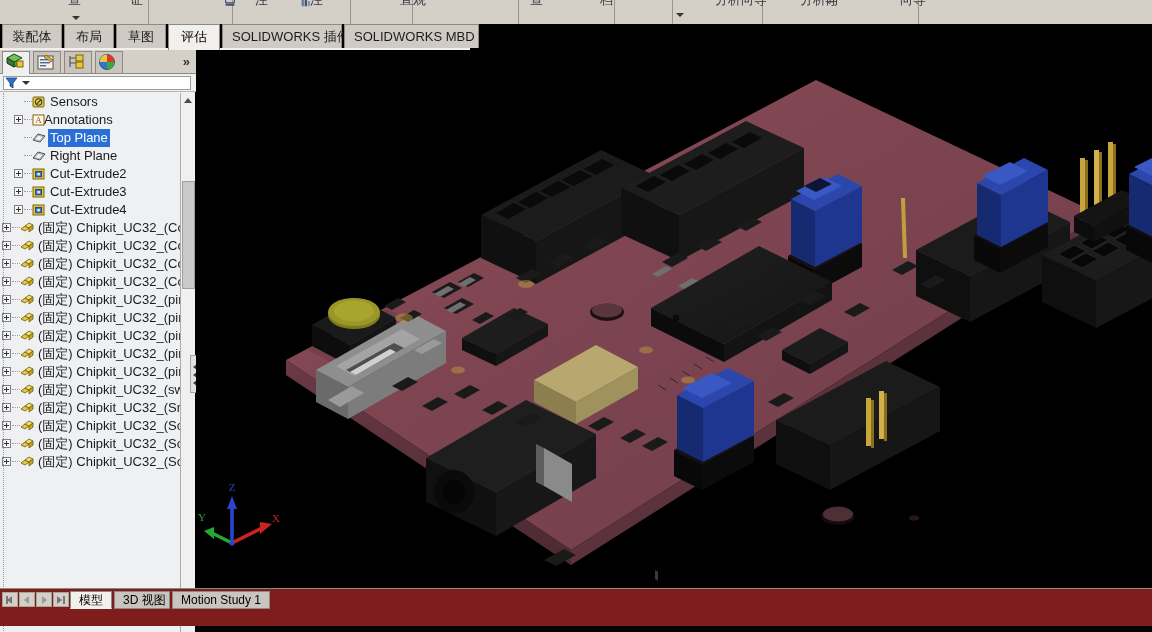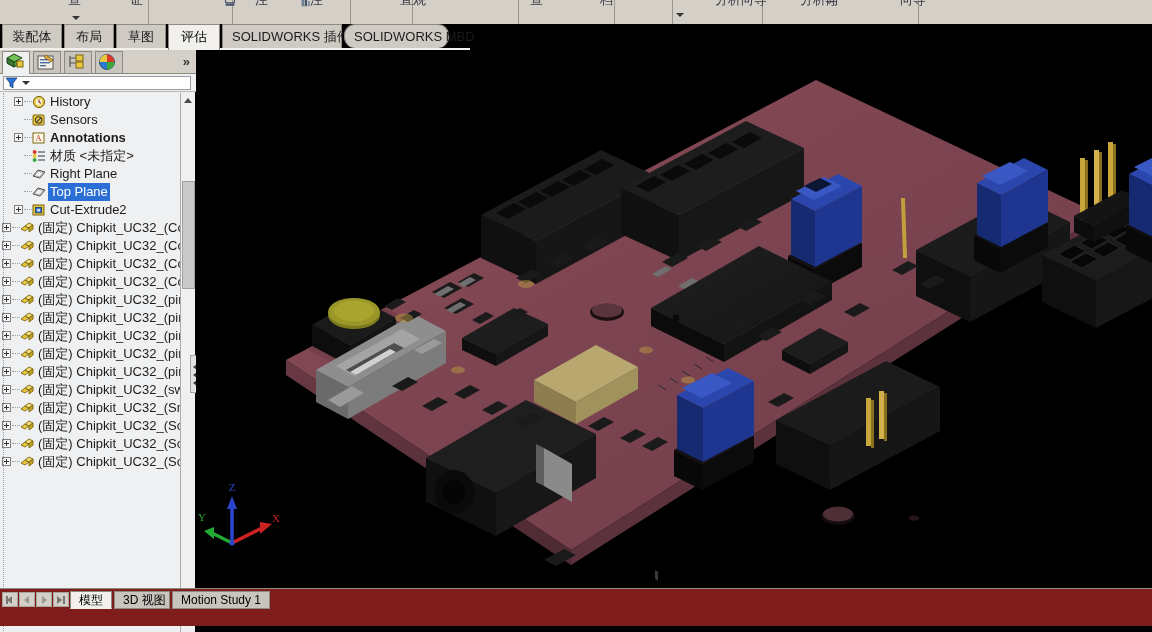--- a/index.html
+++ b/index.html
@@ -128,21 +128,21 @@
   </div>
 
   <div class="tabrow">
     <div class="fill"></div>
     <div id="cmtabs">
         <div class="cmtab" style="left: 2px; width: 60px;">装配体</div>
         <div class="cmtab" style="left: 64px; width: 50px;">布局</div>
         <div class="cmtab" style="left: 116px; width: 50px;">草图</div>
         <div class="cmtab active" style="left: 168px; width: 52px;">评估</div>
         <div class="cmtab" style="left: 222px; width: 120px;">SOLIDWORKS 插件</div>
-        <div class="cmtab" style="left: 344px; width: 105px; border-radius: 11px;">SOLIDWORKS MBD</div>
+        <div class="cmtab" style="left: 344px; width: 135px;">SOLIDWORKS MBD</div>
       </div>
   </div>
 
   <div class="fmpanel">
 
     <div class="fmtabbar">
       <div class="fmtab sel" style="left:2px;">
         <svg width="26" height="20" viewBox="0 0 26 20">
           <polygon points="4,11 11,7 19,11 11,15" fill="#4f9c3d" stroke="#22401a" stroke-width="1"></polygon>
           <polygon points="4,6 11,2 19,6 11,10" fill="#6fc254" stroke="#22401a" stroke-width="1"></polygon>
@@ -182,82 +182,82 @@
       <div class="filtbox"></div>
       <svg style="position:absolute;left:5px;top:3px;" width="13" height="12" viewBox="0 0 13 12">
         <path d="M1,1 L12,1 L8,6 L8,11 L5,9 L5,6 Z" fill="#2a6fd6" stroke="#16406f" stroke-width="0.8"></path>
       </svg>
       <div style="position:absolute;left:22px;top:7px;width:0;height:0;border-left:4px solid transparent;border-right:4px solid transparent;border-top:4px solid #333;"></div>
     </div>
 
     <div class="treewrap">
       <div id="tree">
           <div class="trow">
-            <div class="plusbox" style="left: 14px;"></div>
-            <div class="dots" style="left: 24px; width: 8px;"></div>
-            <div class="ticon" style="left: 32px;"><svg width="14" height="14" viewBox="0 0 14 14">
-                <circle cx="7" cy="7" r="5.6" fill="#e8c83c" stroke="#7a6410" stroke-width="1"></circle>
-                <circle cx="7" cy="7" r="3.4" fill="#f5f0d0"></circle>
-                <path d="M7,4.4 L7,7 L9,8.4" stroke="#8a2a2a" stroke-width="1.1" fill="none"></path>
-              </svg></div>
-            <span class="tlbl" style="left: 48px;">History</span>
-          </div>
-          <div class="trow">
             <div class="dots" style="left: 24px; width: 8px;"></div>
             <div class="ticon" style="left: 32px;"><svg width="14" height="14" viewBox="0 0 14 14">
                 <rect x="1" y="2" width="11" height="10" rx="1" fill="#e8c83c" stroke="#7a6410" stroke-width="1"></rect>
                 <circle cx="6.6" cy="7" r="3.2" fill="none" stroke="#3a3a3a" stroke-width="1.1"></circle>
                 <path d="M4.4,9.4 L9,4.6" stroke="#3a3a3a" stroke-width="1.1"></path>
               </svg></div>
             <span class="tlbl" style="left: 48px;">Sensors</span>
           </div>
           <div class="trow">
             <div class="plusbox" style="left: 14px;"></div>
             <div class="dots" style="left: 24px; width: 8px;"></div>
             <div class="ticon" style="left: 32px;"><svg width="14" height="14" viewBox="0 0 14 14">
                 <rect x="1" y="2" width="11" height="10" fill="#fdfbe8" stroke="#7a6410" stroke-width="1"></rect>
                 <text x="6.5" y="10.4" font-size="9" font-family="Liberation Serif, serif" fill="#b8342a" text-anchor="middle">A</text>
               </svg></div>
-            <span class="tlbl" style="left: 48px; font-weight: bold;">Annotations</span>
-          </div>
-          <div class="trow">
-            <div class="dots" style="left: 24px; width: 8px;"></div>
-            <div class="ticon" style="left: 32px;"><svg width="14" height="14" viewBox="0 0 14 14">
-                <circle cx="2.6" cy="3" r="2" fill="#d83a2a"></circle>
-                <circle cx="2.6" cy="7" r="2" fill="#e8c83c"></circle>
-                <circle cx="2.6" cy="11" r="2" fill="#3aa83a"></circle>
-                <path d="M6,3 L13,3 M6,7 L13,7 M6,11 L13,11" stroke="#333" stroke-width="1.2"></path>
-              </svg></div>
-            <span class="tlbl" style="left: 48px;">材质 &lt;未指定&gt;</span>
+            <span class="tlbl" style="left: 42px;">Annotations</span>
           </div>
           <div class="trow">
             <div class="dots" style="left: 24px; width: 8px;"></div>
             <div class="ticon" style="left: 32px;"><svg width="14" height="14" viewBox="0 0 14 14">
                 <polygon points="1,9 6,3 13,5 8,11" fill="none" stroke="#4a4a4a" stroke-width="1"></polygon>
                 <polygon points="2.4,8.6 6.2,4.2 11.4,5.6 7.6,10" fill="none" stroke="#8a8a8a" stroke-width="0.7"></polygon>
               </svg></div>
-            <span class="tlbl" style="left: 48px;">Right Plane</span>
+            <span class="tlbl tsel" style="left: 48px;">Top Plane</span>
           </div>
           <div class="trow">
             <div class="dots" style="left: 24px; width: 8px;"></div>
             <div class="ticon" style="left: 32px;"><svg width="14" height="14" viewBox="0 0 14 14">
                 <polygon points="1,9 6,3 13,5 8,11" fill="none" stroke="#4a4a4a" stroke-width="1"></polygon>
                 <polygon points="2.4,8.6 6.2,4.2 11.4,5.6 7.6,10" fill="none" stroke="#8a8a8a" stroke-width="0.7"></polygon>
               </svg></div>
-            <span class="tlbl tsel" style="left: 48px;">Top Plane</span>
+            <span class="tlbl" style="left: 48px;">Right Plane</span>
           </div>
           <div class="trow">
             <div class="plusbox" style="left: 14px;"></div>
             <div class="dots" style="left: 24px; width: 8px;"></div>
             <div class="ticon" style="left: 32px;"><svg width="14" height="14" viewBox="0 0 14 14">
                 <rect x="1" y="2" width="11" height="10" fill="#e8c83c" stroke="#7a6410" stroke-width="1"></rect>
                 <rect x="3.6" y="4.4" width="6" height="5.4" fill="#3a7ad0" stroke="#1c3e70" stroke-width="0.9"></rect>
                 <rect x="5.2" y="6" width="2.8" height="2.4" fill="#cfe2f6"></rect>
               </svg></div>
             <span class="tlbl" style="left: 48px; text-align: right;">Cut-Extrude2</span>
+          </div>
+          <div class="trow">
+            <div class="plusbox" style="left: 14px;"></div>
+            <div class="dots" style="left: 24px; width: 8px;"></div>
+            <div class="ticon" style="left: 32px;"><svg width="14" height="14" viewBox="0 0 14 14">
+                <rect x="1" y="2" width="11" height="10" fill="#e8c83c" stroke="#7a6410" stroke-width="1"></rect>
+                <rect x="3.6" y="4.4" width="6" height="5.4" fill="#3a7ad0" stroke="#1c3e70" stroke-width="0.9"></rect>
+                <rect x="5.2" y="6" width="2.8" height="2.4" fill="#cfe2f6"></rect>
+              </svg></div>
+            <span class="tlbl" style="left: 48px;">Cut-Extrude3</span>
+          </div>
+          <div class="trow">
+            <div class="plusbox" style="left: 14px;"></div>
+            <div class="dots" style="left: 24px; width: 8px;"></div>
+            <div class="ticon" style="left: 32px;"><svg width="14" height="14" viewBox="0 0 14 14">
+                <rect x="1" y="2" width="11" height="10" fill="#e8c83c" stroke="#7a6410" stroke-width="1"></rect>
+                <rect x="3.6" y="4.4" width="6" height="5.4" fill="#3a7ad0" stroke="#1c3e70" stroke-width="0.9"></rect>
+                <rect x="5.2" y="6" width="2.8" height="2.4" fill="#cfe2f6"></rect>
+              </svg></div>
+            <span class="tlbl" style="left: 48px;">Cut-Extrude4</span>
           </div>
           <div class="trow">
             <div class="plusbox" style="left: 2px;"></div>
             <div class="dots" style="left: 12px; width: 8px;"></div>
             <div class="ticon" style="left: 20px;"><svg width="14" height="14" viewBox="0 0 14 14">
                 <polygon points="1,8 5,5 9,7 5,10" fill="#e8c83c" stroke="#7a6410" stroke-width="0.9"></polygon>
                 <polygon points="5,5 9,2 13,4 9,7" fill="#f2dc78" stroke="#7a6410" stroke-width="0.9"></polygon>
                 <polygon points="9,7 13,4 13,8 9,11" fill="#c9a820" stroke="#7a6410" stroke-width="0.9"></polygon>
               </svg></div>
             <span class="tlbl" style="left: 36px;">(固定) Chipkit_UC32_(Cor</span>

